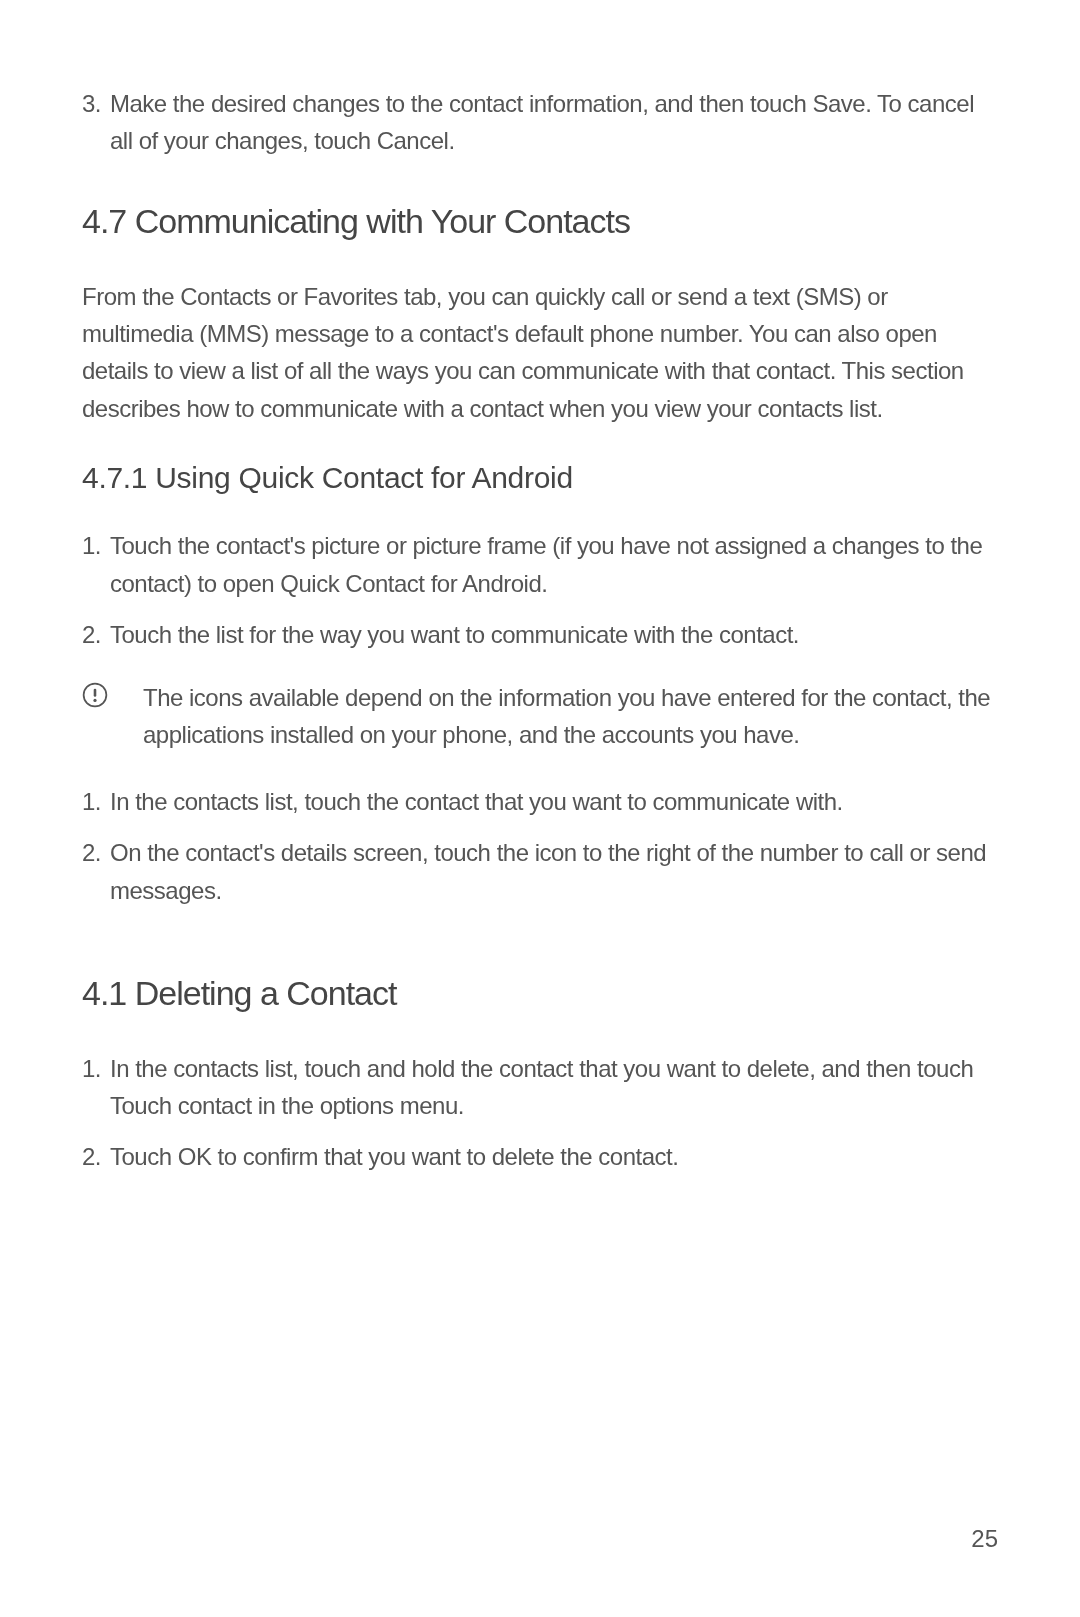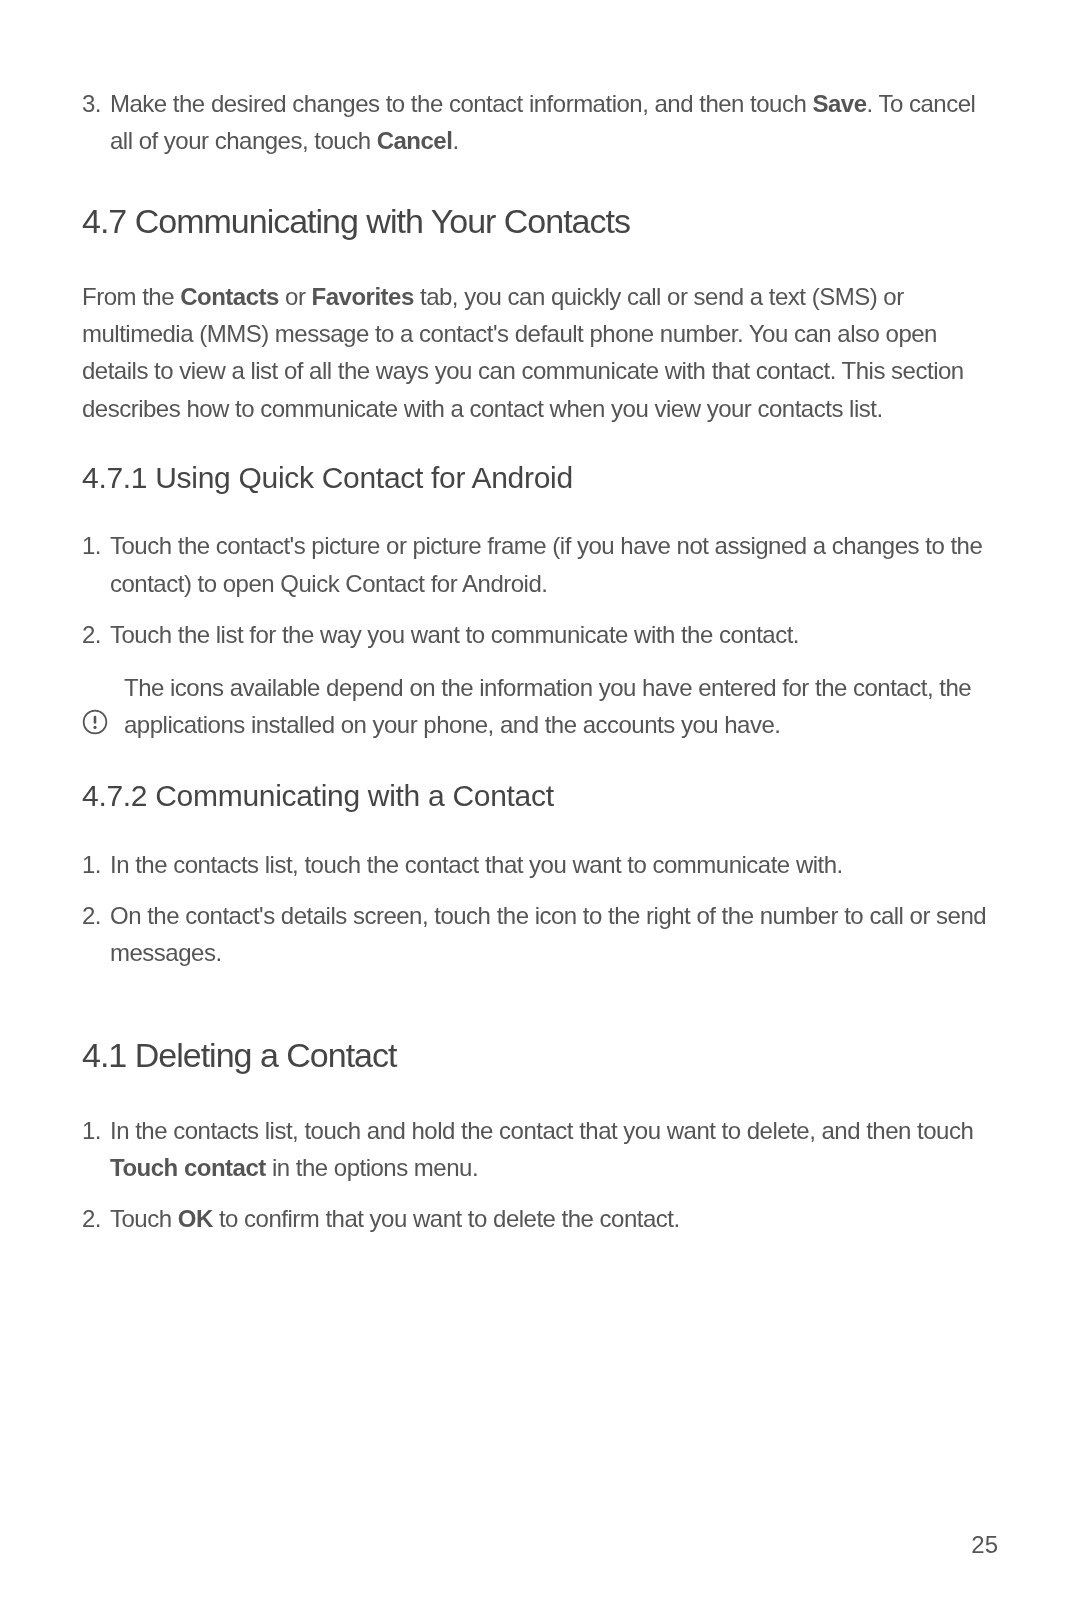--- a/index.html
+++ b/index.html
@@ -50,39 +50,40 @@
     .h2 {
       font-size: 30px;
       font-weight: normal;
       color: #454545;
       letter-spacing: -0.3px;
       margin-top: 12px;
       margin-bottom: 26px;
     }
     .note {
       display: flex;
-      align-items: flex-end;
-      margin-top: 16px;
+      align-items: flex-start;
+      margin-top: 26px;
       margin-bottom: 30px;
+      gap: 19px;
     }
     .note-icon {
       width: 32px;
       flex-shrink: 0;
       margin-top: 3px;
     }
     .note-text {
       font-size: 24px;
       color: #555;
       letter-spacing: -0.5px;
       padding-left: 10px;
     }
-    .strong { font-weight: bold; }
+    .strong { font-weight: normal; }
     .page-num {
       position: absolute;
-      bottom: 58px;
+      bottom: 64px;
       right: 82px;
       font-size: 24px;
       color: #555;
     }
     .spacer-sm { height: 8px; }
   </style>
 </head>
 <body>
 
 <div class="content">
@@ -111,21 +112,20 @@
     <div class="note-icon">
       <svg viewBox="0 0 24 24" width="26" height="26">
         <circle cx="12" cy="12" r="10.5" fill="none" stroke="#555" stroke-width="1.6"></circle>
         <rect x="10.8" y="6.2" width="2.4" height="7.5" rx="1.2" fill="#555"></rect>
         <circle cx="12" cy="17" r="1.5" fill="#555"></circle>
       </svg>
     </div>
     <div class="note-text">The icons available depend on the information you have entered for the contact, the applications installed on your phone, and the accounts you have.</div>
   </div>
 
-  <h2 class="h2">4.7.2  Communicating with a Contact</h2>
 
   <div class="ol-item">
     <div class="ol-num">1.</div>
     <div class="ol-text">In the contacts list, touch the contact that you want to communicate with.</div>
   </div>
   <div class="ol-item">
     <div class="ol-num">2.</div>
     <div class="ol-text">On the contact's details screen, touch the icon to the right of the number to call or send messages.</div>
   </div>
 

